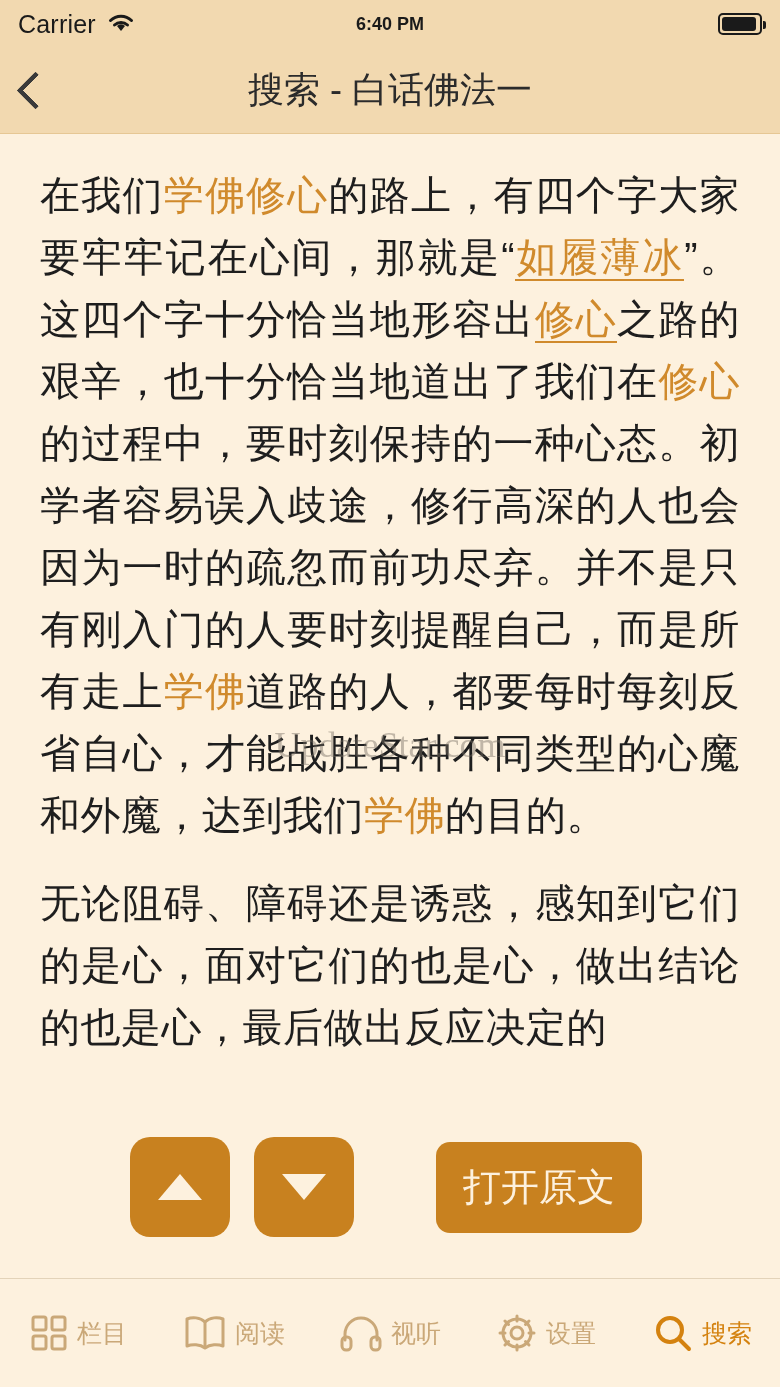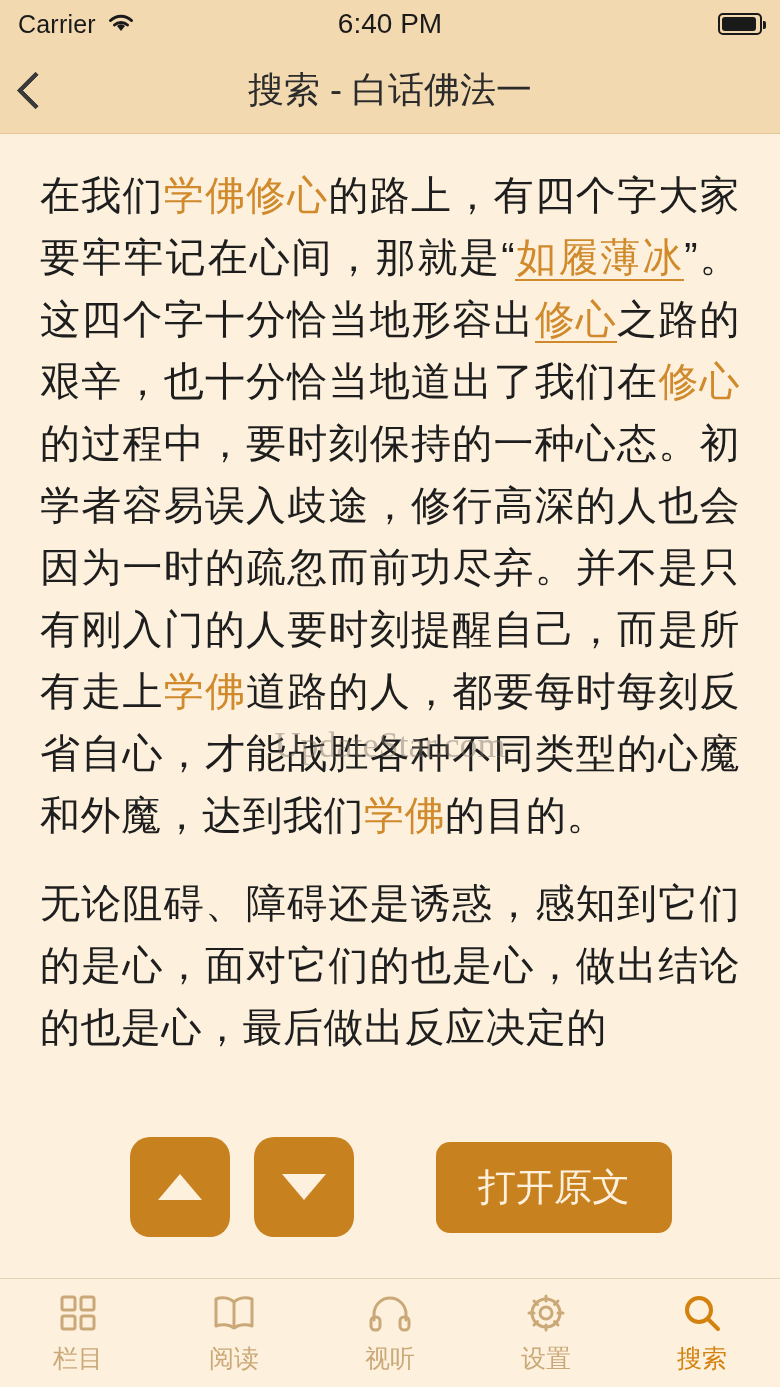--- a/index.html
+++ b/index.html
@@ -28,22 +28,22 @@
     font-size: 25px;
   }
   .status-left {
     display: flex;
     align-items: center;
     gap: 10px;
   }
   .carrier-label { font-size: 25px; letter-spacing: 0.2px; }
   .wifi-icon { display: block; }
   .status-time {
-    font-size: 28px;
-    font-weight: 400;
+    font-size: 18px;
+    font-weight: 700;
     position: absolute;
     left: 0; right: 0;
     text-align: center;
     pointer-events: none;
   }
   .status-right { display: flex; align-items: center; }
   .battery {
     width: 44px;
     height: 22px;
     border: 2px solid #1a1a1a;
@@ -186,39 +186,38 @@
     width: 0; height: 0;
     border-left: 22px solid transparent;
     border-right: 22px solid transparent;
     border-top: 26px solid #fdf1de;
   }
   .open-original {
     margin-left: 58px;
     background: #c8811f;
     color: #fdf1de;
     font-size: 38px;
-    padding: 20px 42px;
+    padding: 20px 27px;
     border-radius: 14px;
     cursor: pointer;
     white-space: nowrap;
   }
 
   
   .tab-bar {
     position: absolute;
     left: 0; right: 0; bottom: 0;
     height: 108px;
     background: #fdf1de;
     border-top: 1px solid #e3d3b9;
     display: flex;
   }
   .tab {
     flex: 1;
     display: flex;
-    flex-direction: column;
     align-items: center;
     justify-content: center;
     gap: 8px;
     cursor: pointer;
     color: #caa878;
   }
   .tab.active { color: #d4820f; }
   .tab-label { font-size: 25px; }
   .tab-icon { height: 42px; display: flex; align-items: center; justify-content: center; }
 </style>

